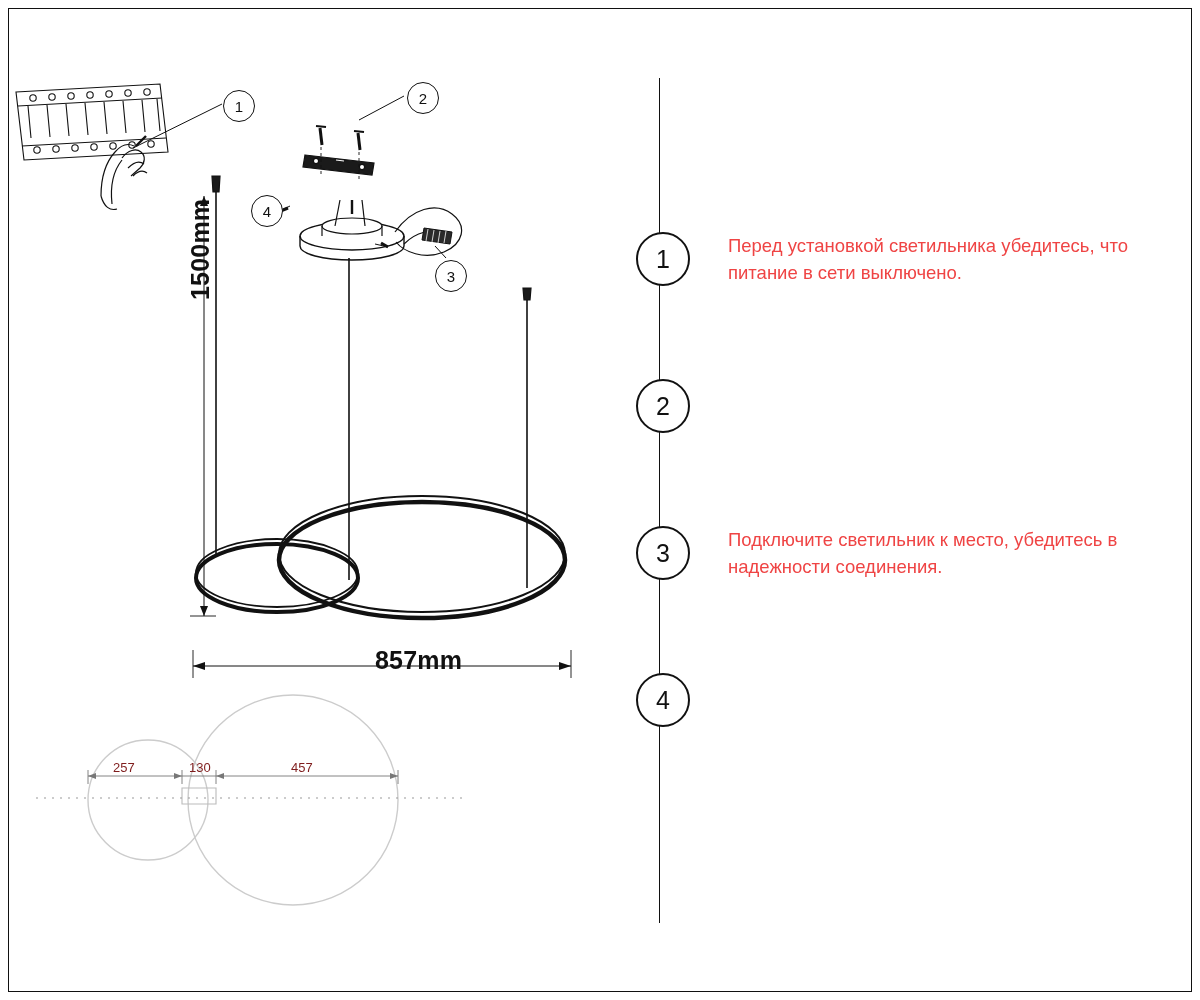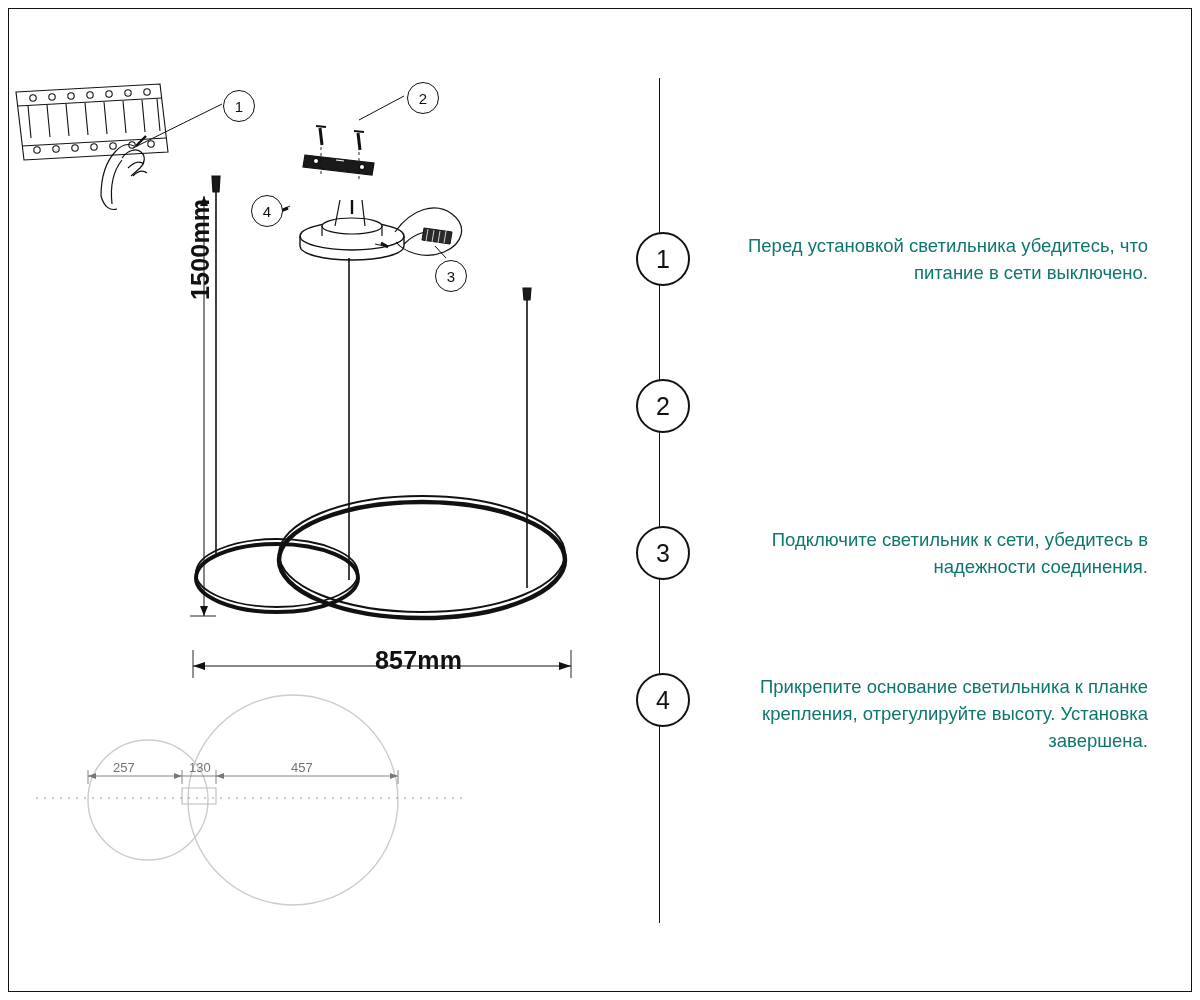--- a/index.html
+++ b/index.html
@@ -70,24 +70,23 @@
     font-weight: 400;
     line-height: 1;
     color: #111;
     margin-top: 2px;
     z-index: 3;
   }
   .step-text {
     margin-left: 38px;
     font-size: 18.5px;
     line-height: 1.45;
-    color: #0f766e;
+    color: #ef4444;
     max-width: 420px;
     padding-top: 3px;
-    text-align: right;
   }
   .dim-label {
     position: absolute;
     font-size: 25px;
     font-weight: bold;
     color: #111;
     letter-spacing: 0.2px;
   }
   #dim-height {
     left: 186px;
@@ -97,21 +96,21 @@
     white-space: nowrap;
   }
   #dim-width {
     left: 327px;
     top: 646px;
     margin-left: 48px;
   }
   .small-dim {
     position: absolute;
     font-size: 13px;
-    color: #737373;
+    color: #7f1d1d;
   }
   #plan-257 { left: 113px; top: 760px; }
   #plan-130 { left: 189px; top: 760px; }
   #plan-457 { left: 291px; top: 760px; }
   .callout-num {
     position: absolute;
     width: 30px;
     height: 30px;
     border: 1.6px solid #111;
     border-radius: 50%;
@@ -314,23 +313,22 @@
       <div class="step-badge">1</div>
       <div class="step-text">Перед установкой светильника убедитесь, что питание в сети выключено.</div>
     </div>
 
     <div class="step">
       <div class="step-badge">2</div>
     </div>
 
     <div class="step">
       <div class="step-badge">3</div>
-      <div class="step-text">Подключите светильник к сети, убедитесь в надежности соединения.</div>
+      <div class="step-text">Подключите светильник к место, убедитесь в надежности соединения.</div>
     </div>
 
     <div class="step">
       <div class="step-badge">4</div>
-      <div class="step-text">Прикрепите основание светильника к планке крепления, отрегулируйте высоту. Установка завершена.</div>
     </div>
 
   </div>
 
 </div>
 
 </body></html>

